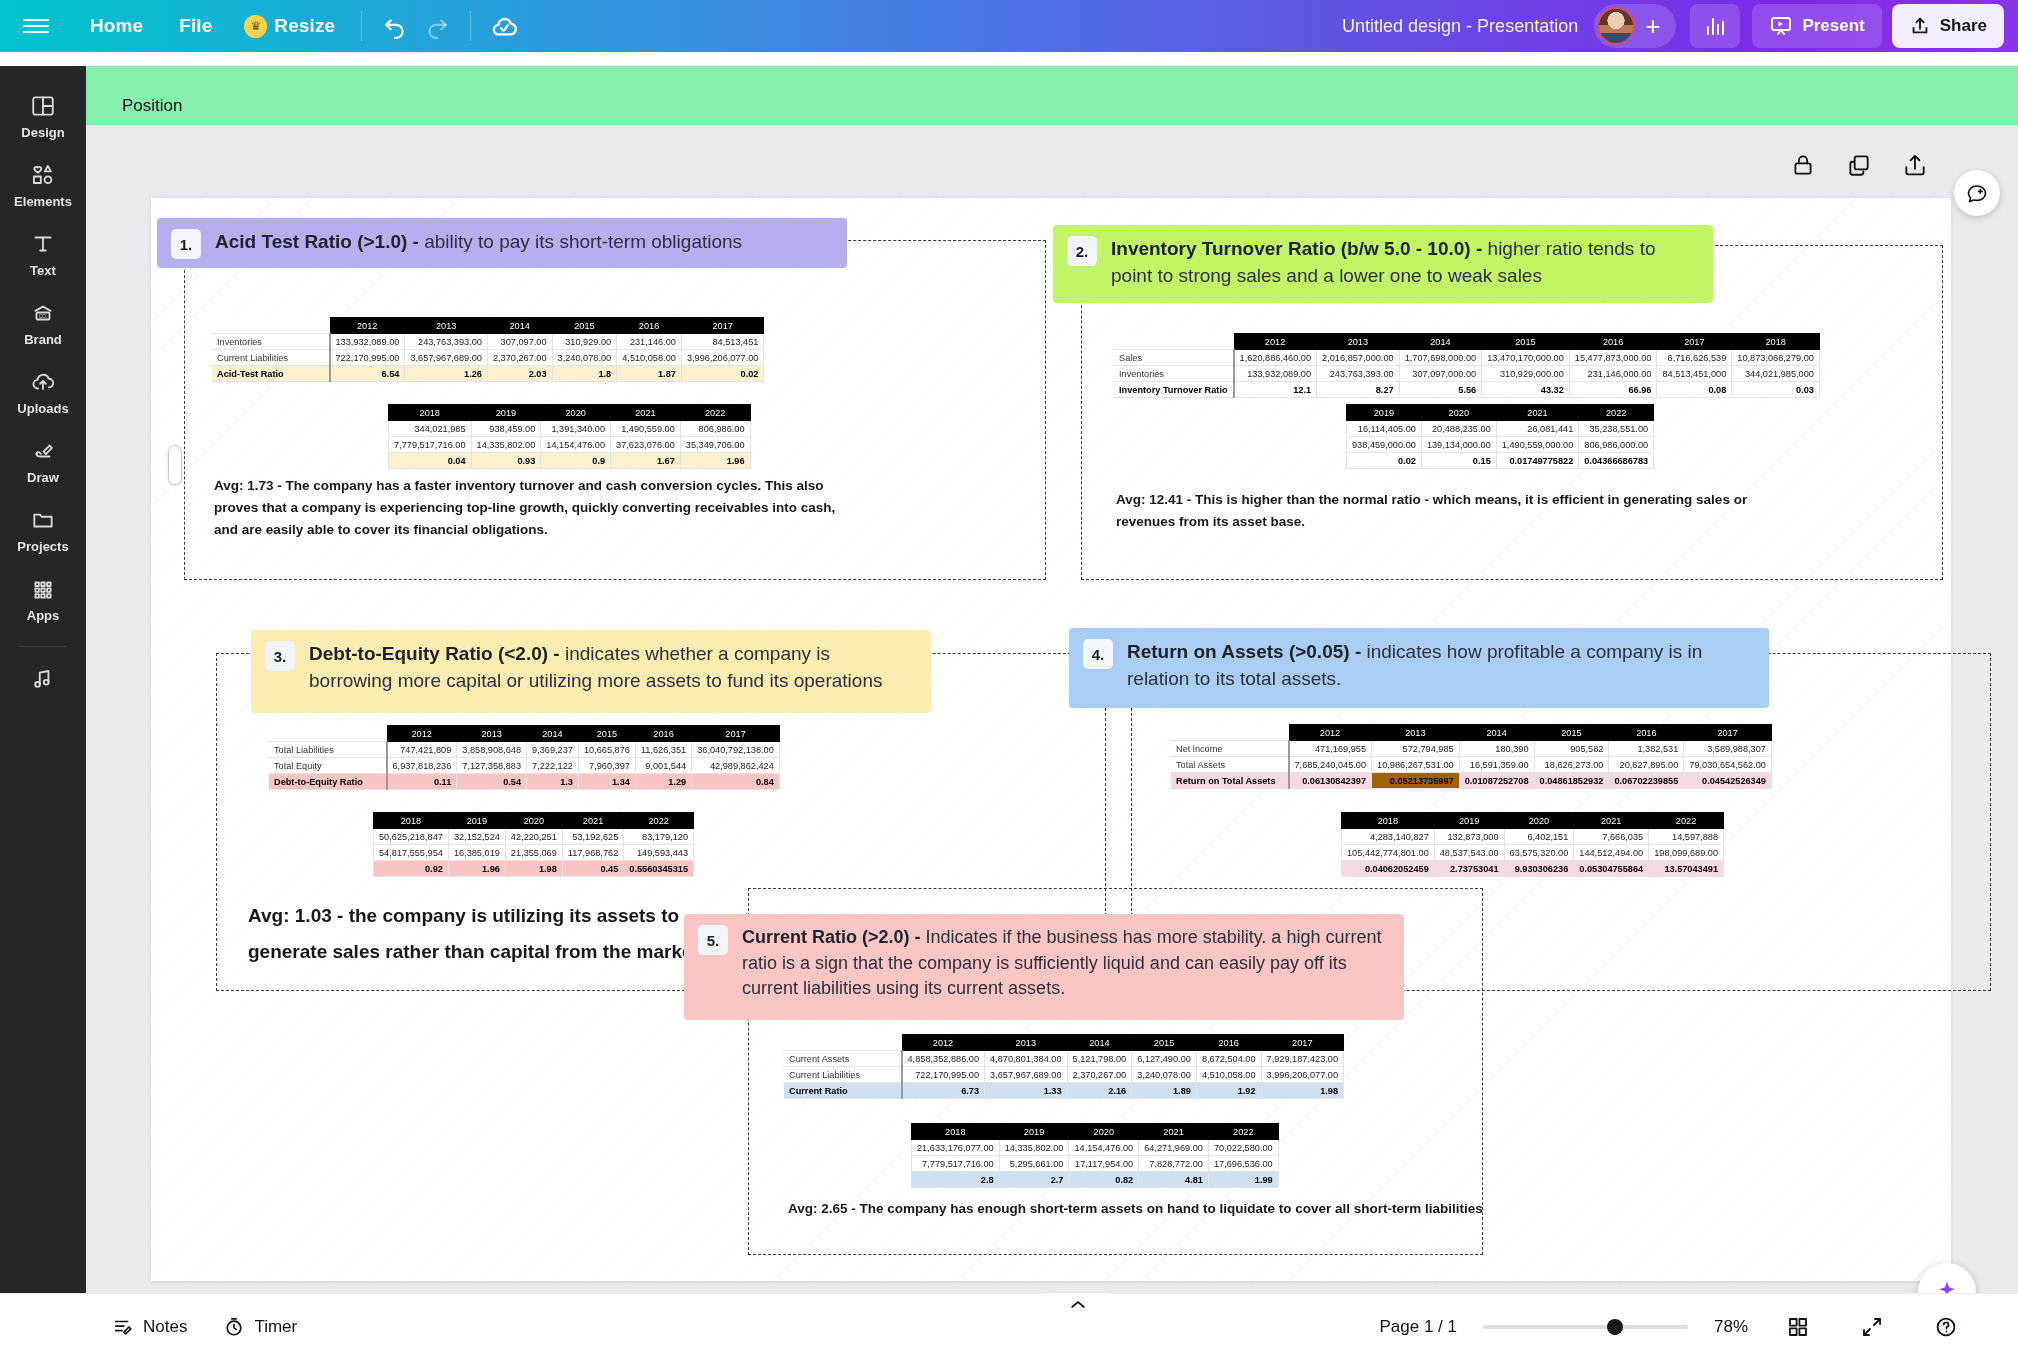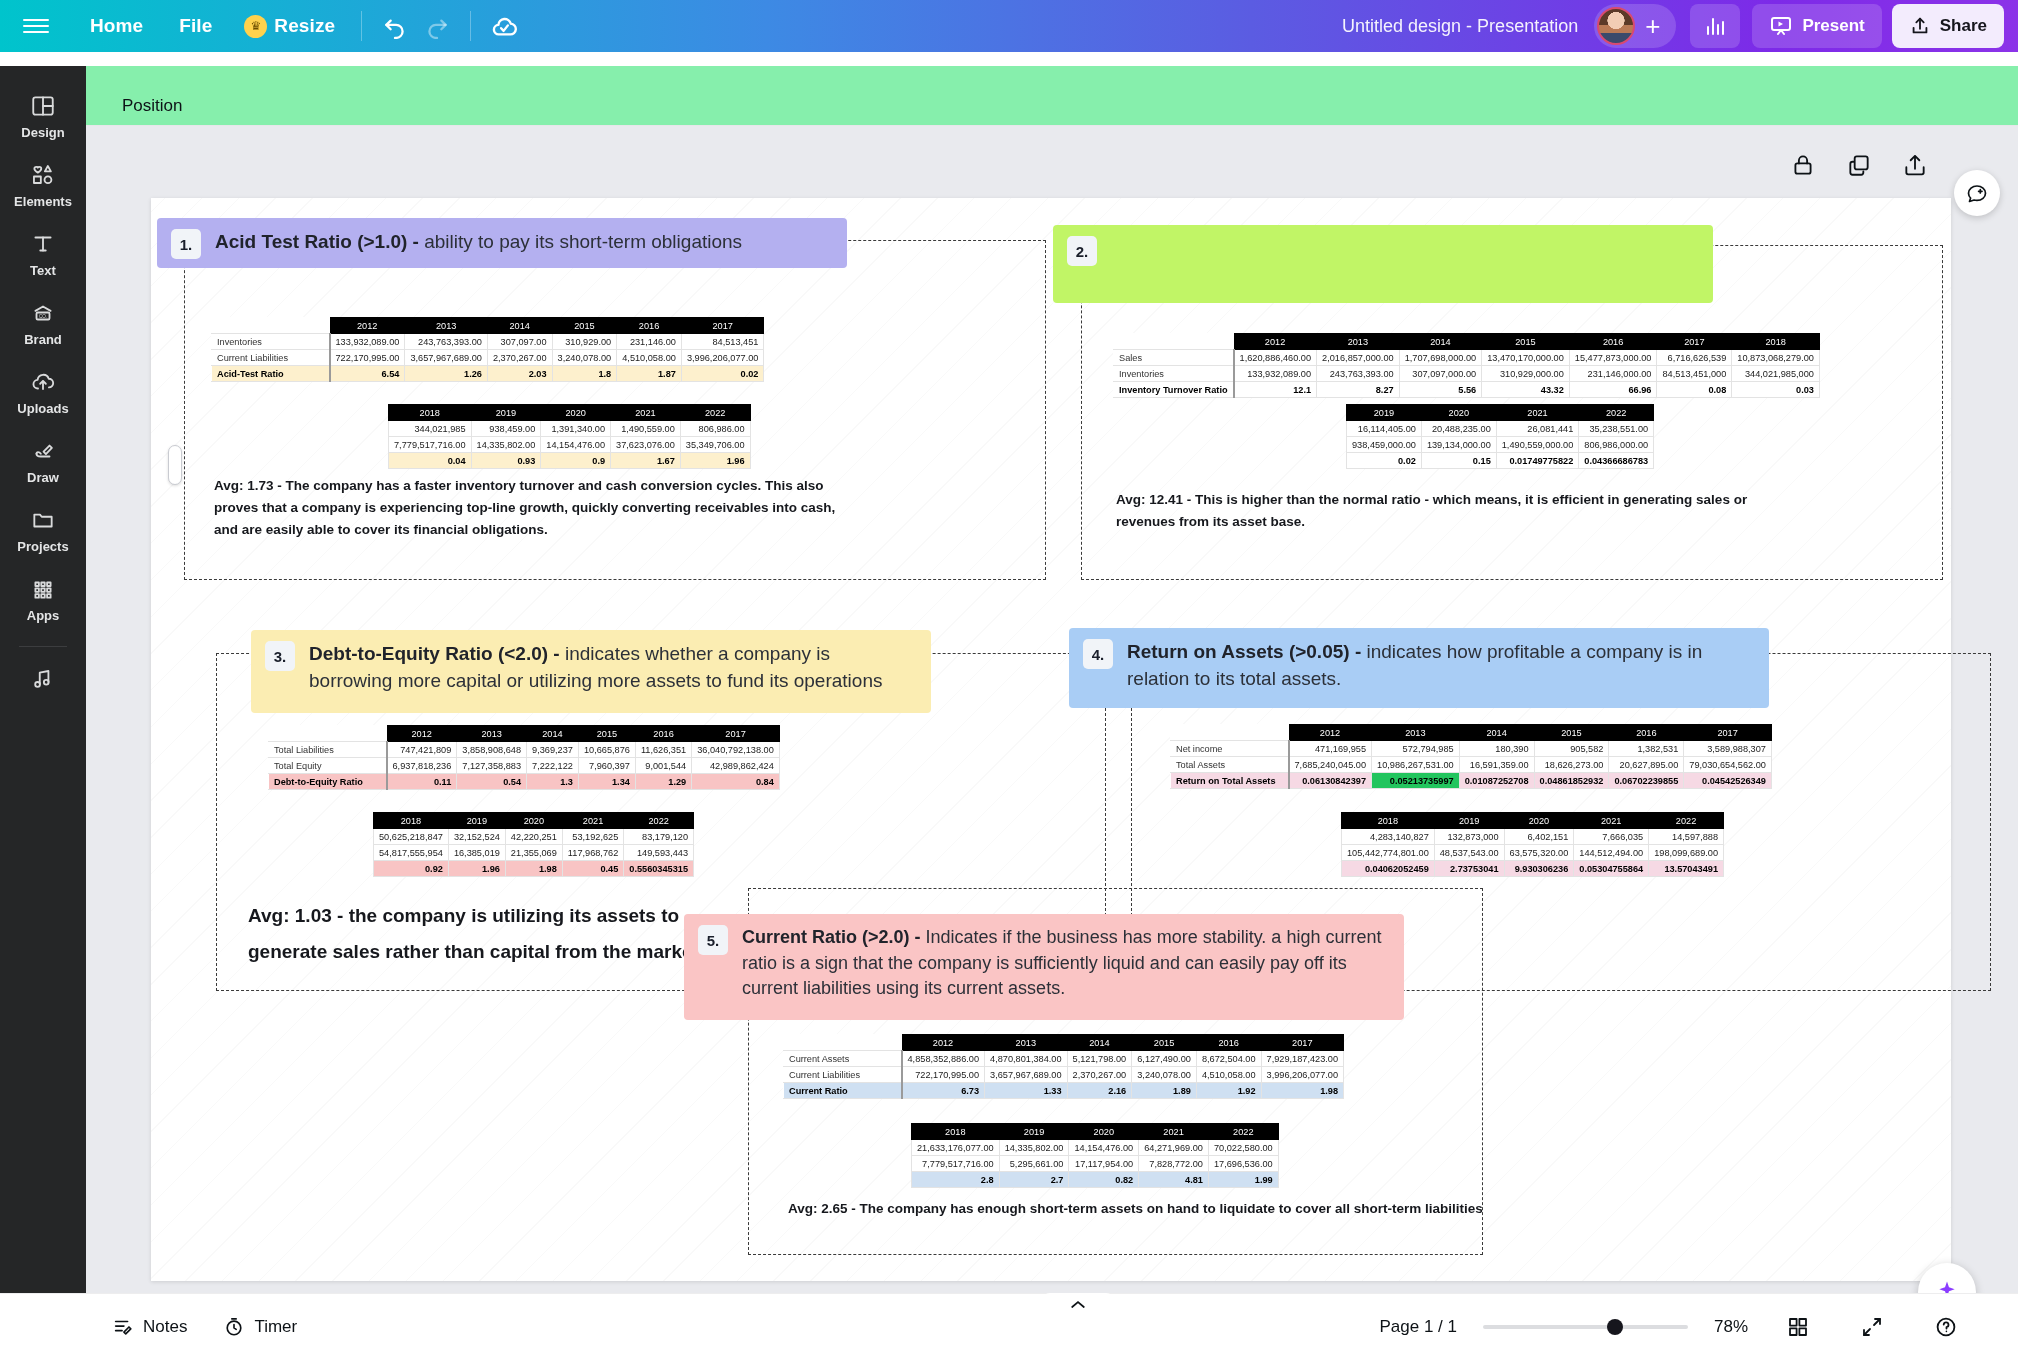--- a/index.html
+++ b/index.html
@@ -379,20 +379,23 @@
             <td class="" style="background:#fdf0cd">1.67</td>
             <td class="" style="background:#fdf0cd">1.96</td>
           </tr>
         </tbody>
       </table>
     <div class="avgtext" style="left:63px; top:277px; width:640px;">Avg: 1.73 - The company has a faster inventory turnover and cash conversion cycles. This also proves that a company is experiencing top-line growth, quickly converting receivables into cash, and are easily able to cover its financial obligations.</div>
 
     <div class="dashbox" style="left:930px; top:47px; width:862px; height:335px;"></div>
     <div class="banner" style="left:902px; top:27px; width:660px; height:78px; background:#c1f566;">
       <div class="num-chip">2.</div>
+      <div class="banner-text" style="width:570px">
+        <b>Inventory Turnover Ratio (b/w 5.0 - 10.0) -</b><span> higher ratio tends to point to strong sales and a lower one to weak sales</span>
+      </div>
     </div>
 
     <table class="fin" id="t2a" style="left:962px; top:135px;">
         <thead>
           <tr>
             <th class="blank" style="min-width:118px"></th>
             <th>2012</th>
             <th>2013</th>
             <th>2014</th>
             <th>2015</th>
@@ -587,21 +590,21 @@
             <td class="sepcol">7,685,240,045.00</td>
             <td class="">10,986,267,531.00</td>
             <td class="">16,591,359.00</td>
             <td class="">18,626,273.00</td>
             <td class="">20,627,895.00</td>
             <td class="">79,030,654,562.00</td>
           </tr>
           <tr class="total">
             <td class="lab" style="background:#f6d9e4">Return on Total Assets</td>
             <td class="sepcol" style="background:#f6d9e4">0.06130842397</td>
-            <td class="" style="background:#22c55e">0.05213735997</td>
+            <td class="" style="background:#a16207">0.05213735997</td>
             <td class="" style="background:#f6d9e4">0.01087252708</td>
             <td class="" style="background:#f6d9e4">0.04861852932</td>
             <td class="" style="background:#f6d9e4">0.06702239855</td>
             <td class="" style="background:#f6d9e4">0.04542526349</td>
           </tr>
         </tbody>
       </table>
     <table class="fin" id="t4b" style="left:1190px; top:614px;">
         <thead>
           <tr>

